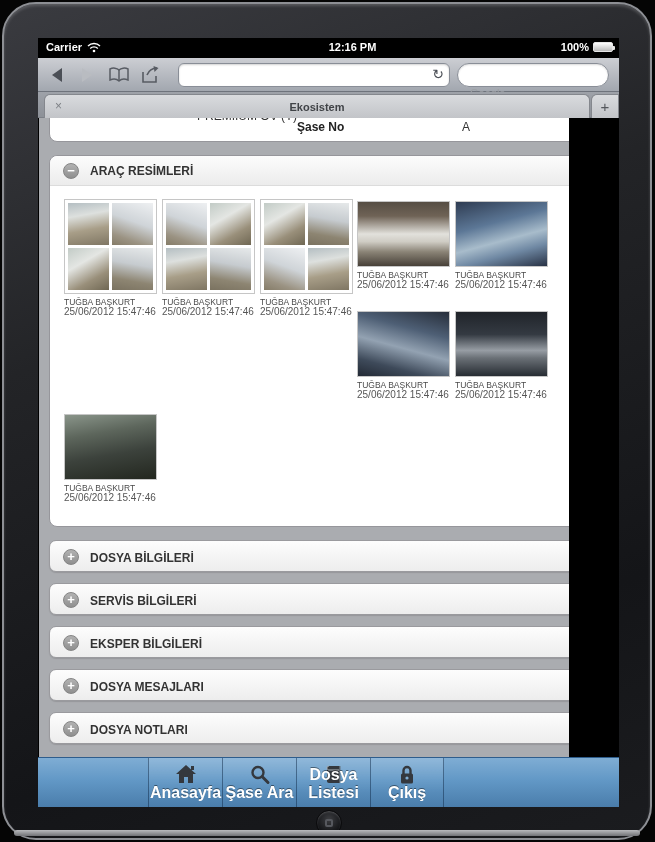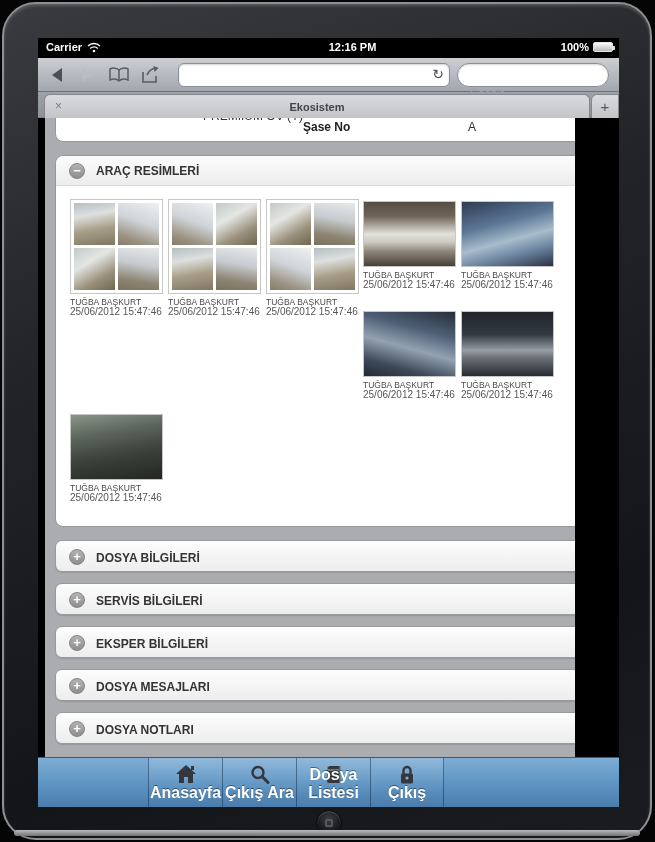--- a/index.html
+++ b/index.html
@@ -59,21 +59,21 @@
     border-radius:6px 6px 0 0; }
   .tab-close { position:absolute; left:10px; top:4px; font-size:12px; color:#7e8186; }
   .tab-title { position:absolute; left:0; right:0; top:6px; text-align:center;
     font-size:11px; font-weight:bold; color:#404347; }
   .tab-new { position:absolute; right:0; top:2px; width:28px; height:24px;
     background:linear-gradient(#d9dbde,#c2c4c8); border:1px solid #84878d; border-bottom:none;
     border-radius:6px 0 0 0; }
   .tab-new span { position:absolute; left:0; right:0; top:3px; text-align:center; font-size:15px; color:#54575c; }
 
   
-  .content { position:absolute; left:7px; top:80px; width:530px; height:639px; background:#aaacb0; overflow:hidden; }
+  .content { position:absolute; left:1px; top:80px; width:530px; height:639px; background:#aaacb0; overflow:hidden; }
 
   .panel-top { position:absolute; left:10px; top:-20px; width:562px; height:44px;
     background:#fff; border:1px solid #96969b; border-radius:8px; }
   .veh-model { position:absolute; left:147px; top:10px; font-size:12px; color:#333; }
   .veh-chassis-label { position:absolute; left:247px; top:21px; font-size:12px; font-weight:bold; color:#222; }
   .veh-chassis-value { position:absolute; left:412px; top:21px; font-size:12px; color:#333; }
 
   .panel-images { position:absolute; left:10px; top:37px; width:562px; height:372px;
     background:#fff; border:1px solid #96969b; border-radius:8px; }
   .section-header { position:absolute; left:0; top:0; right:0; height:30px;
@@ -282,21 +282,21 @@
               <path d="M11 1 L21 10 H18 V19 H13 V13 H9 V19 H4 V10 H1 Z" fill="#34383e"></path>
               <rect x="16" y="2" width="3" height="4" fill="#34383e"></rect>
             </svg>
             <span class="nav-label">Anasayfa</span>
           </div>
           <div class="nav-btn">
             <svg width="21" height="21" viewBox="0 0 21 21">
               <circle cx="8.5" cy="8.5" r="5.5" fill="none" stroke="#34383e" stroke-width="2.4"></circle>
               <line x1="12.8" y1="12.8" x2="18.5" y2="18.5" stroke="#34383e" stroke-width="3" stroke-linecap="round"></line>
             </svg>
-            <span class="nav-label">Çıkış Ara</span>
+            <span class="nav-label">Şase Ara</span>
           </div>
           <div class="nav-btn">
             <svg width="20" height="21" viewBox="0 0 20 21">
               <path d="M5 2 C3.8 2 3 2.9 3 4 L3 17 C3 18.1 3.8 19 5 19 L16 19 L16 2 Z" fill="#34383e"></path>
               <path d="M5 2 C3.8 2 3 2.9 3 4 C3 5.1 3.8 6 5 6 L16 6" fill="none" stroke="#aeb6bd" stroke-width="1"></path>
               <rect x="15" y="2" width="1.4" height="17" fill="#5c646c"></rect>
             </svg>
             <span class="nav-label">Dosya Listesi</span>
           </div>
           <div class="nav-btn">

